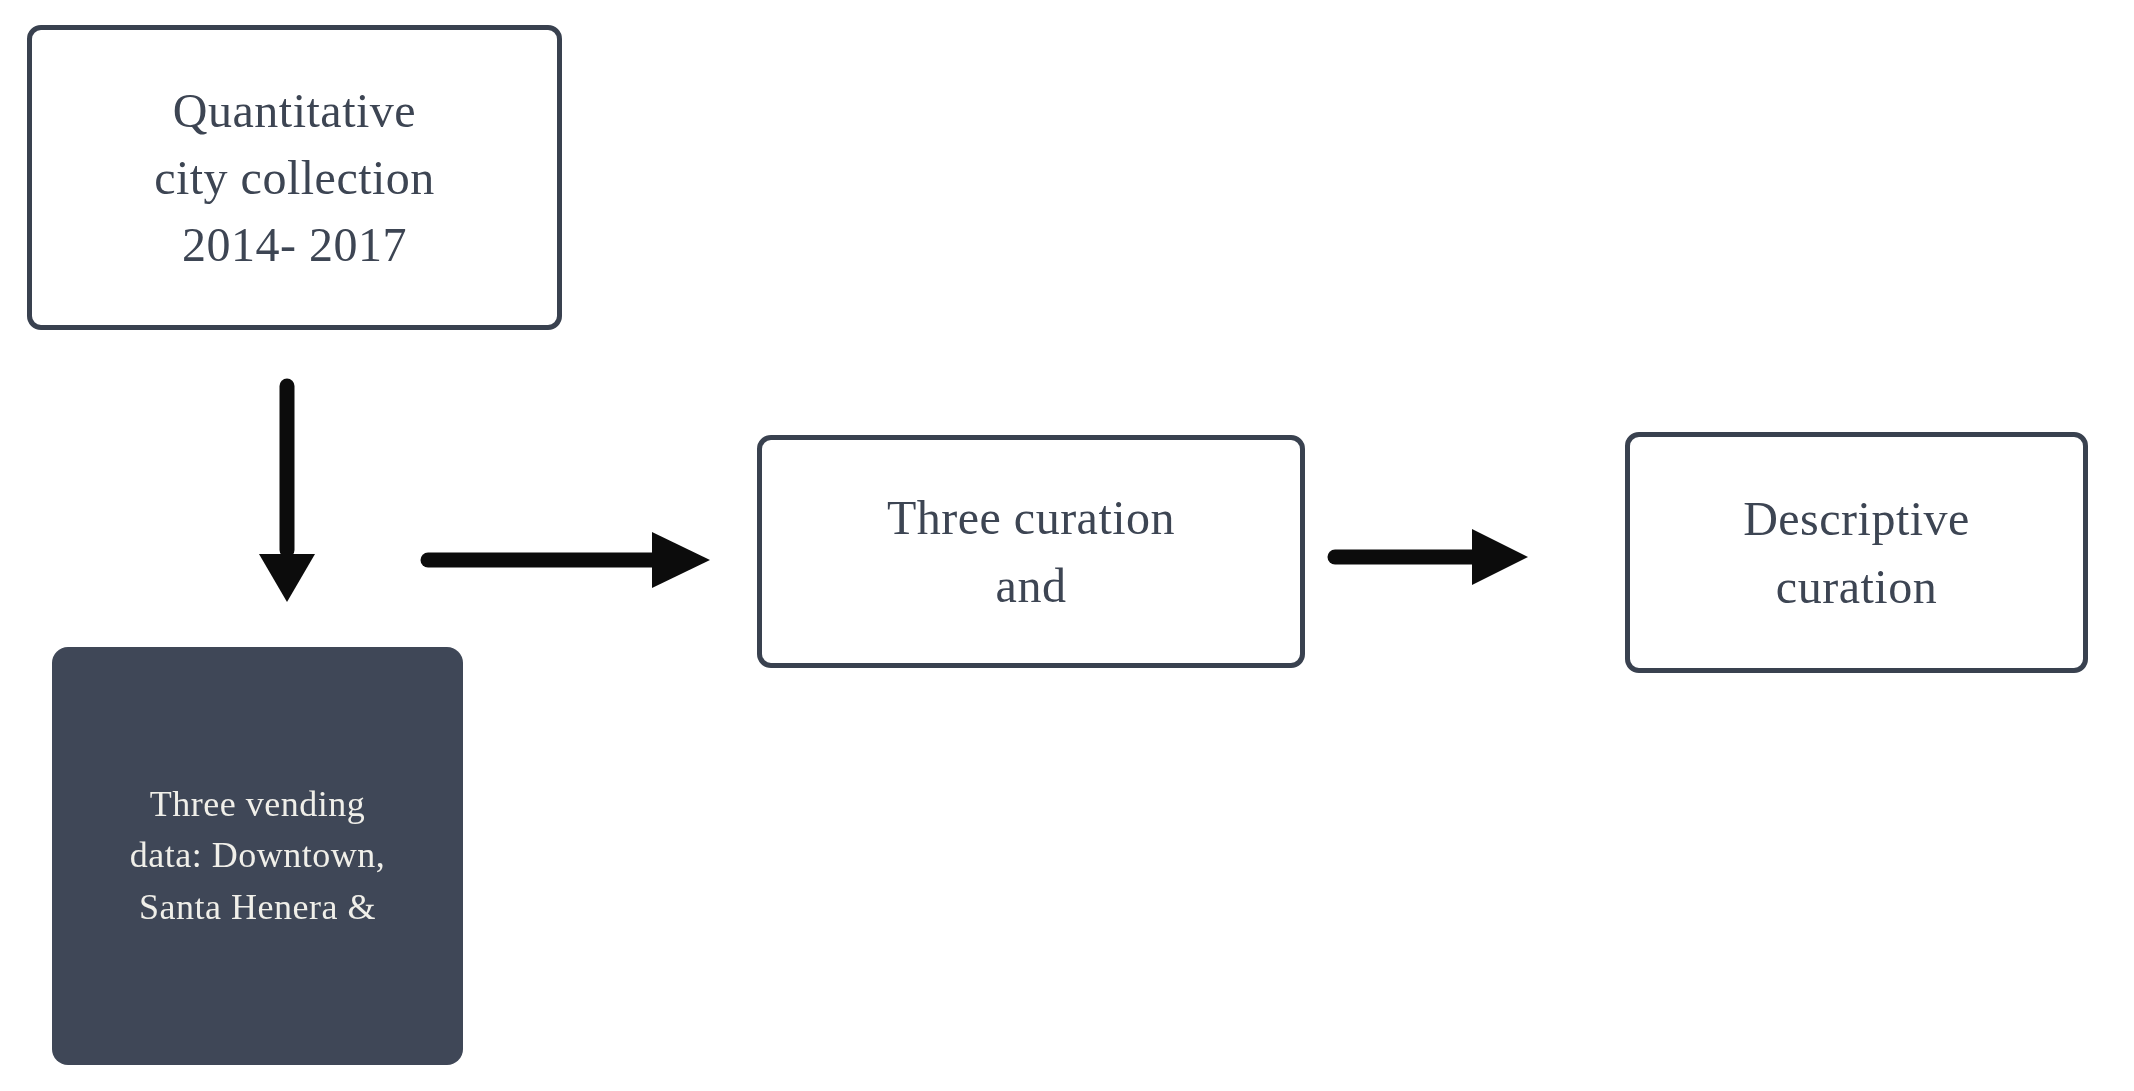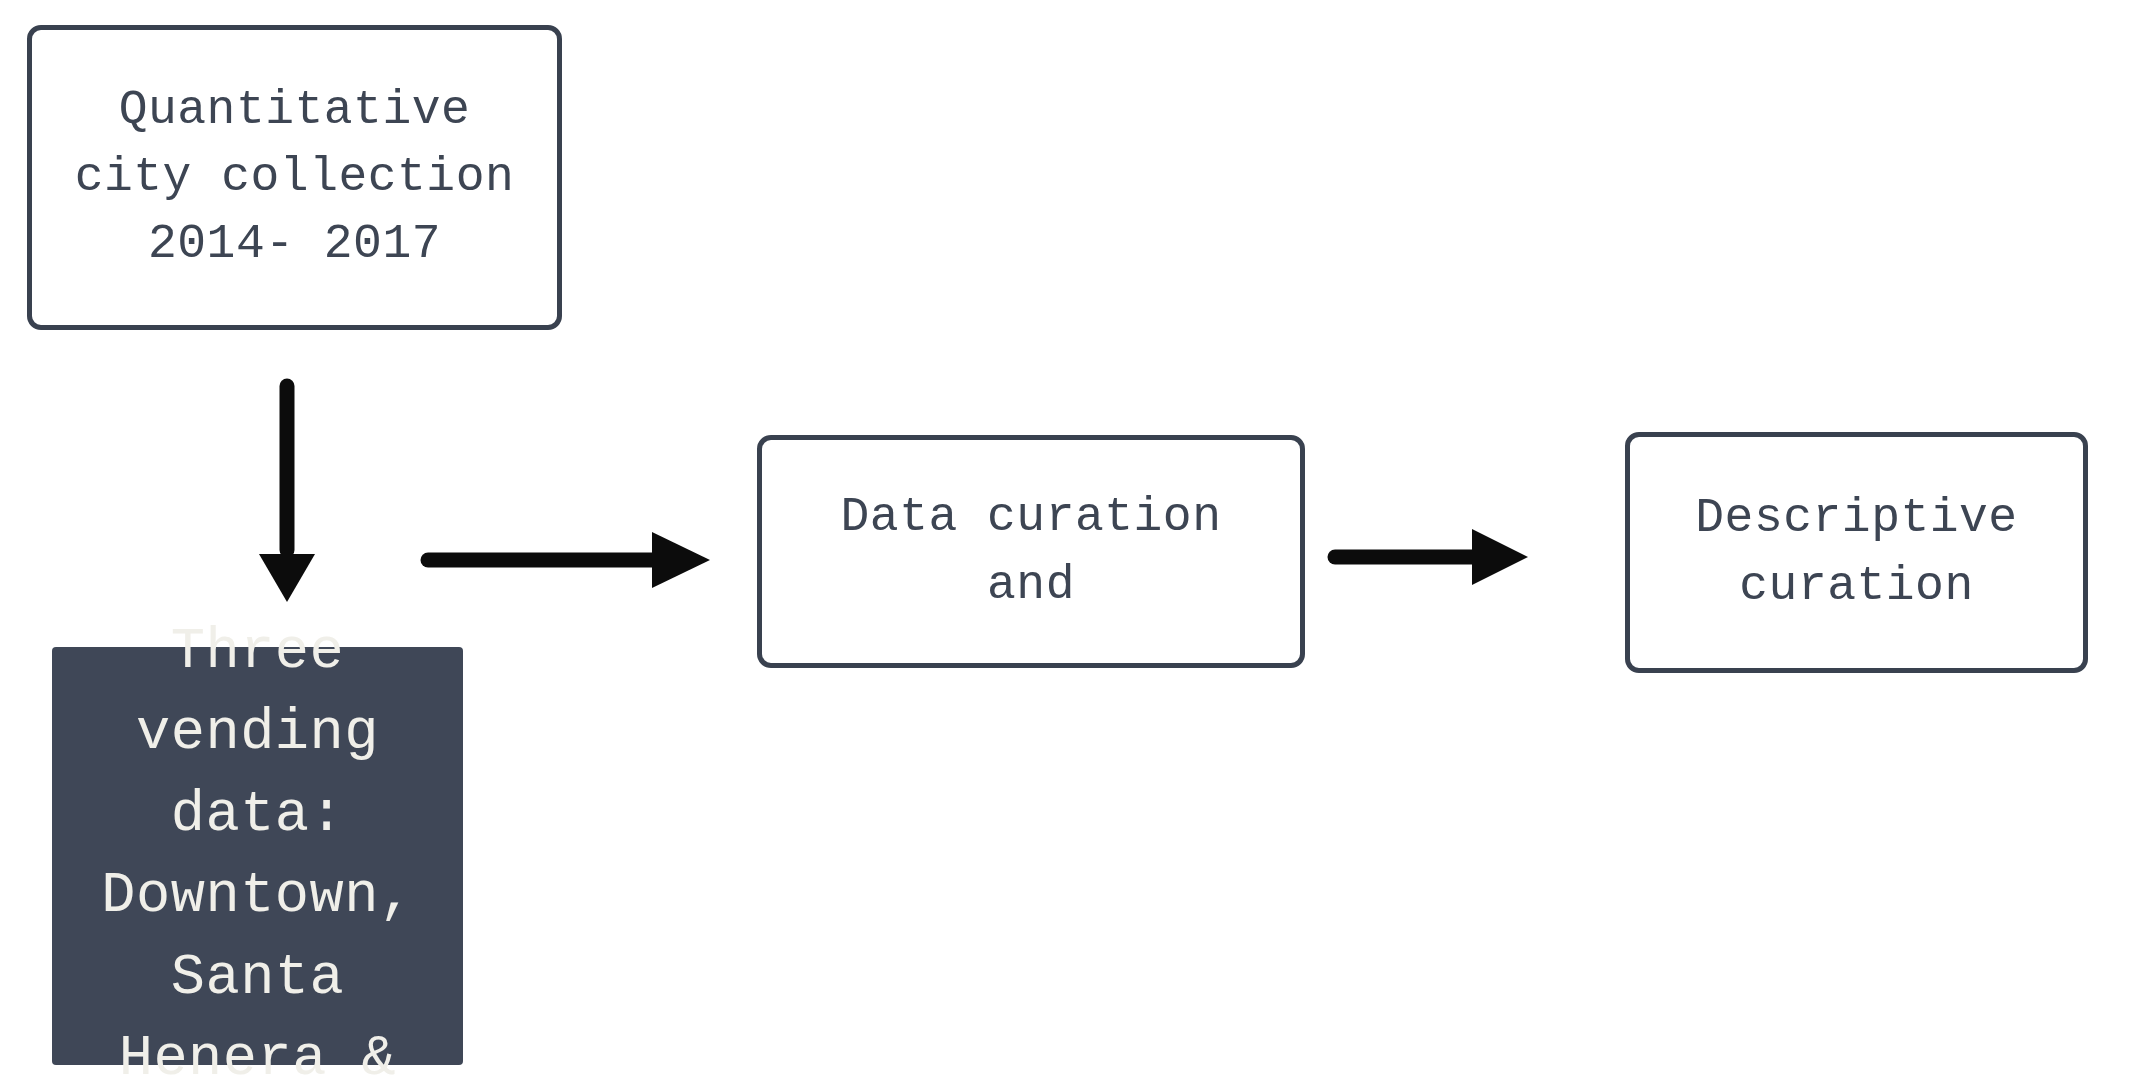--- a/index.html
+++ b/index.html
@@ -5,21 +5,21 @@
   html, body {
     margin: 0;
     padding: 0;
     background: var(--background, #ffffff);
   }
   .canvas {
     position: relative;
     width: 2131px;
     height: 1091px;
     background: var(--background, #ffffff);
-    font-family: Liberation Mono, monospace;
+    font-family: Liberation Serif, serif;
     overflow: hidden;
   }
   .box {
     position: absolute;
     display: flex;
     align-items: center;
     justify-content: center;
     text-align: center;
     box-sizing: border-box;
   }
@@ -31,23 +31,23 @@
     border: 5px solid var(--box-border, #39414f);
     border-radius: 14px;
     color: var(--box-text, #3d4553);
     font-size: 48px;
     line-height: 1.4;
     letter-spacing: 0.5px;
   }
   .dark-box {
     background: var(--dark-box-bg, #3f4757);
     border: none;
-    border-radius: 4px;
+    border-radius: 16px;
     color: var(--dark-box-text, #f0efe9);
-    font-size: 57px;
+    font-size: 36px;
     line-height: 1.43;
     letter-spacing: 0.5px;
   }
   #box-collection { left: 27px;   top: 25px;  width: 535px; height: 305px; }
   #box-sites      { left: 52px;   top: 647px; width: 411px; height: 418px; }
   #box-curation   { left: 757px;  top: 435px; width: 548px; height: 233px; }
   #box-analysis   { left: 1625px; top: 432px; width: 463px; height: 241px; }
 
   .arrow {
     position: absolute;
@@ -91,21 +91,21 @@
     </div>
   </div>
 
   <svg class="arrow" id="arrow-right1" viewBox="0 0 290 58" xmlns="http://www.w3.org/2000/svg" aria-hidden="true">
     <line x1="8" y1="29" x2="235" y2="29"></line>
     <polygon points="232,1 232,57 290,29"></polygon>
   </svg>
 
   <div class="box white-box" id="box-curation">
     <div>
-      <span class="line">Data curation</span>
+      <span class="line">Three curation</span>
       <span class="line">and</span>
     </div>
   </div>
 
   <svg class="arrow" id="arrow-right2" viewBox="0 0 201 58" xmlns="http://www.w3.org/2000/svg" aria-hidden="true">
     <line x1="8" y1="29" x2="148" y2="29"></line>
     <polygon points="145,1 145,57 201,29"></polygon>
   </svg>
 
   <div class="box white-box" id="box-analysis">

